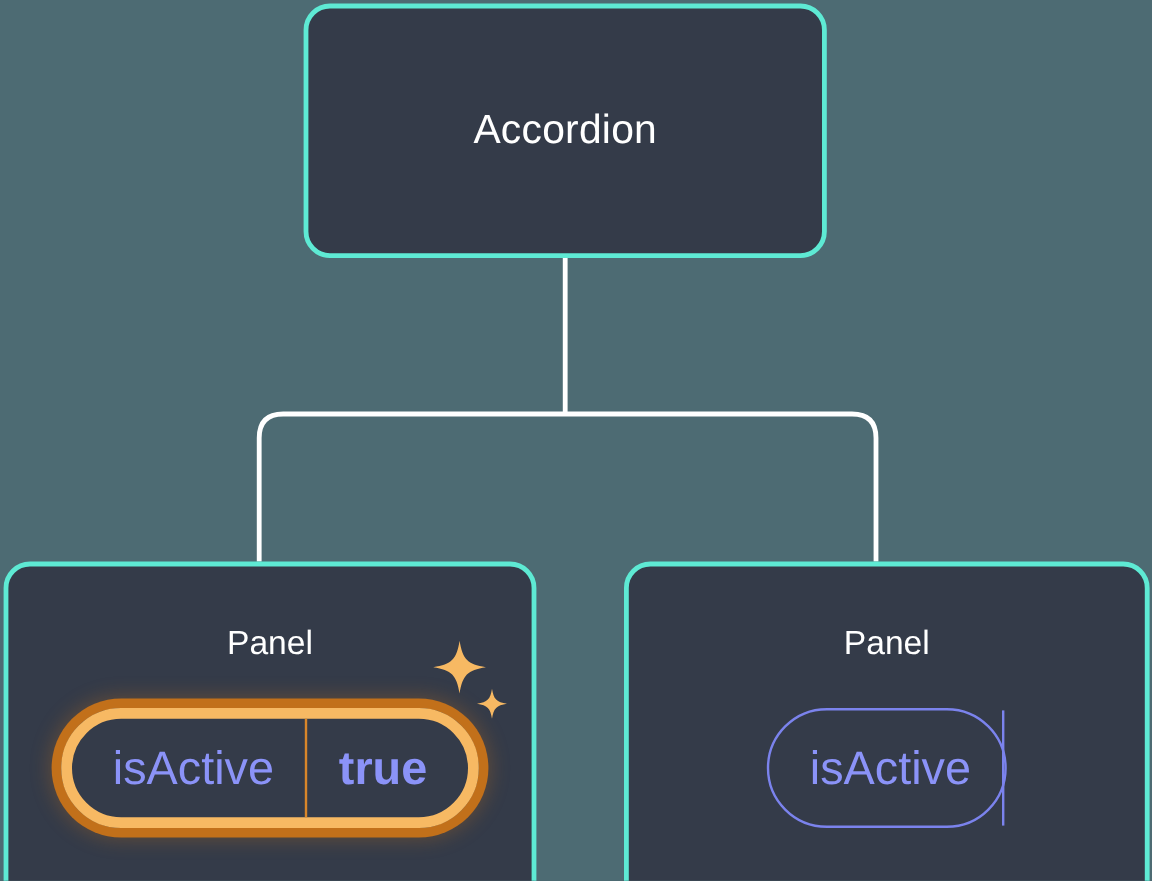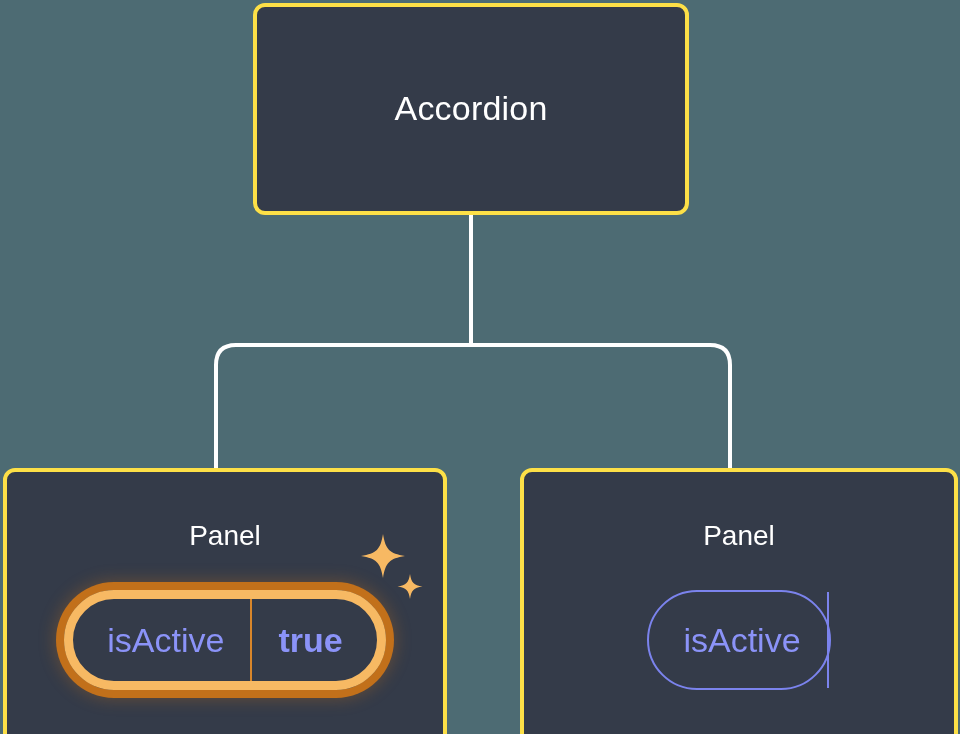--- a/index.html
+++ b/index.html
@@ -31,22 +31,22 @@
     width: 960px;
     height: 734px;
     pointer-events: none;
   }
 
   
   .node {
     position: absolute;
     box-sizing: border-box;
     background: #343b49;
-    border: 4px solid #fde047;
-    border-radius: 12px;
+    border: 4px solid #5eead4;
+    border-radius: 22px;
   }
 
   .node-root {
     left: 253px;
     top: 3px;
     width: 436px;
     height: 212px;
   }
 
   .node-title-root {
@@ -144,21 +144,21 @@
 
   .pill-highlight .pill-divider {
     background: #d9862a;
   }
 
   .pill-key,
   .pill-val {
     display: flex;
     align-items: center;
     justify-content: center;
-    font-size: 34px;
+    font-size: 39px;
     line-height: 1;
     white-space: nowrap;
   }
 
   .pill-key { padding: 0 26px 0 34px; }
   .pill-val { padding: 0 34px 0 26px; }
 
   .pill-divider {
     width: 2px;
     align-self: stretch;

